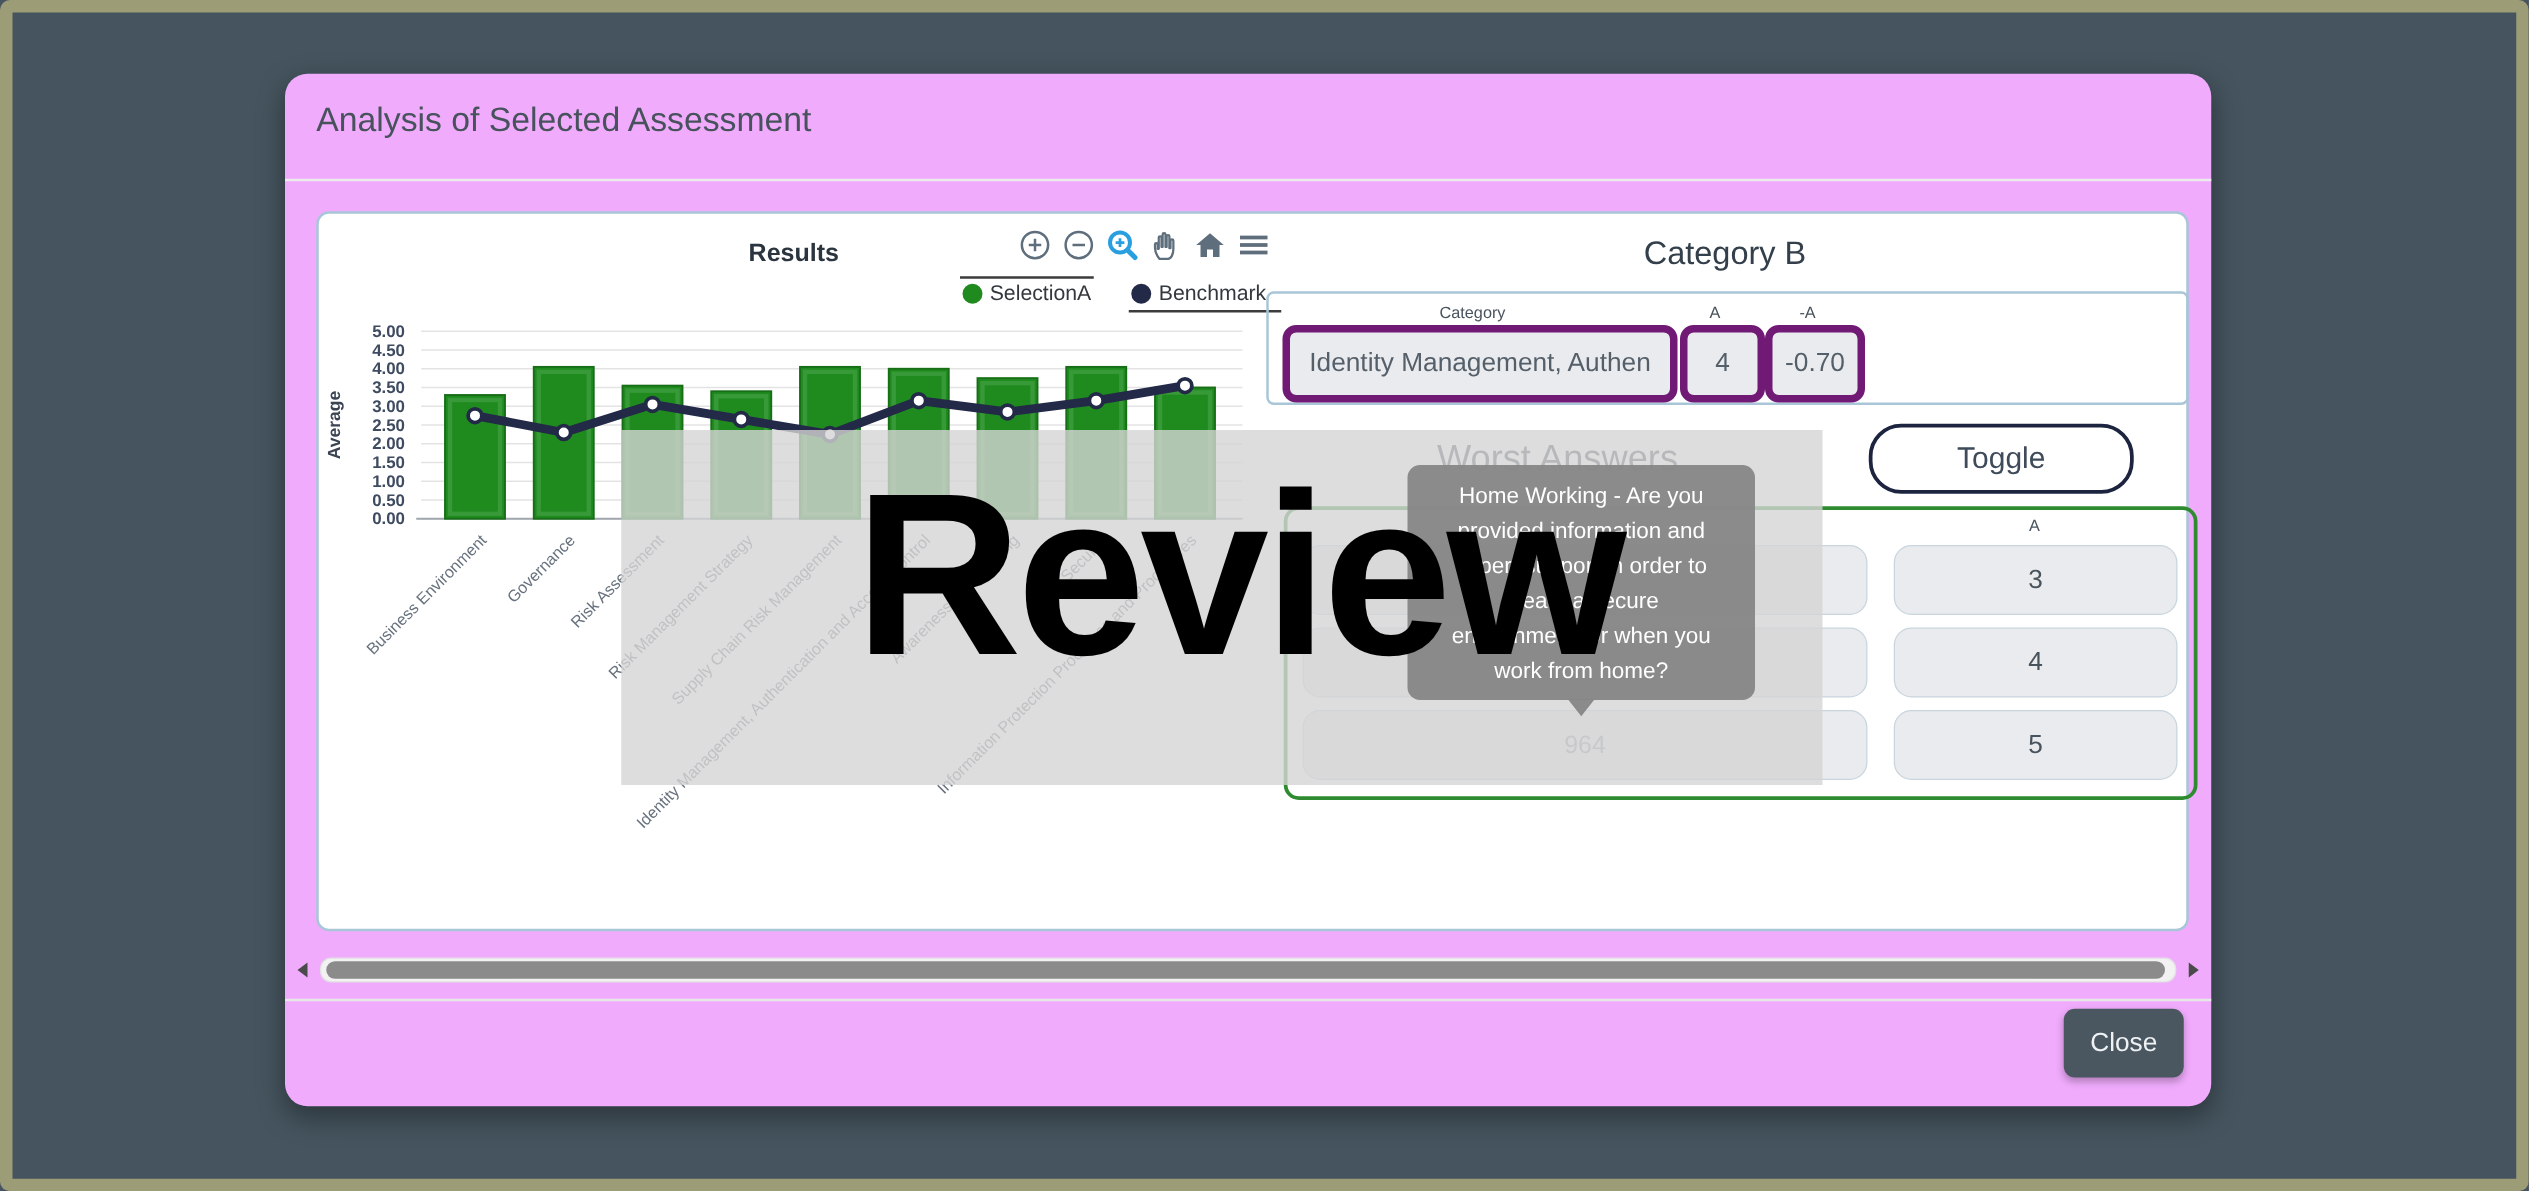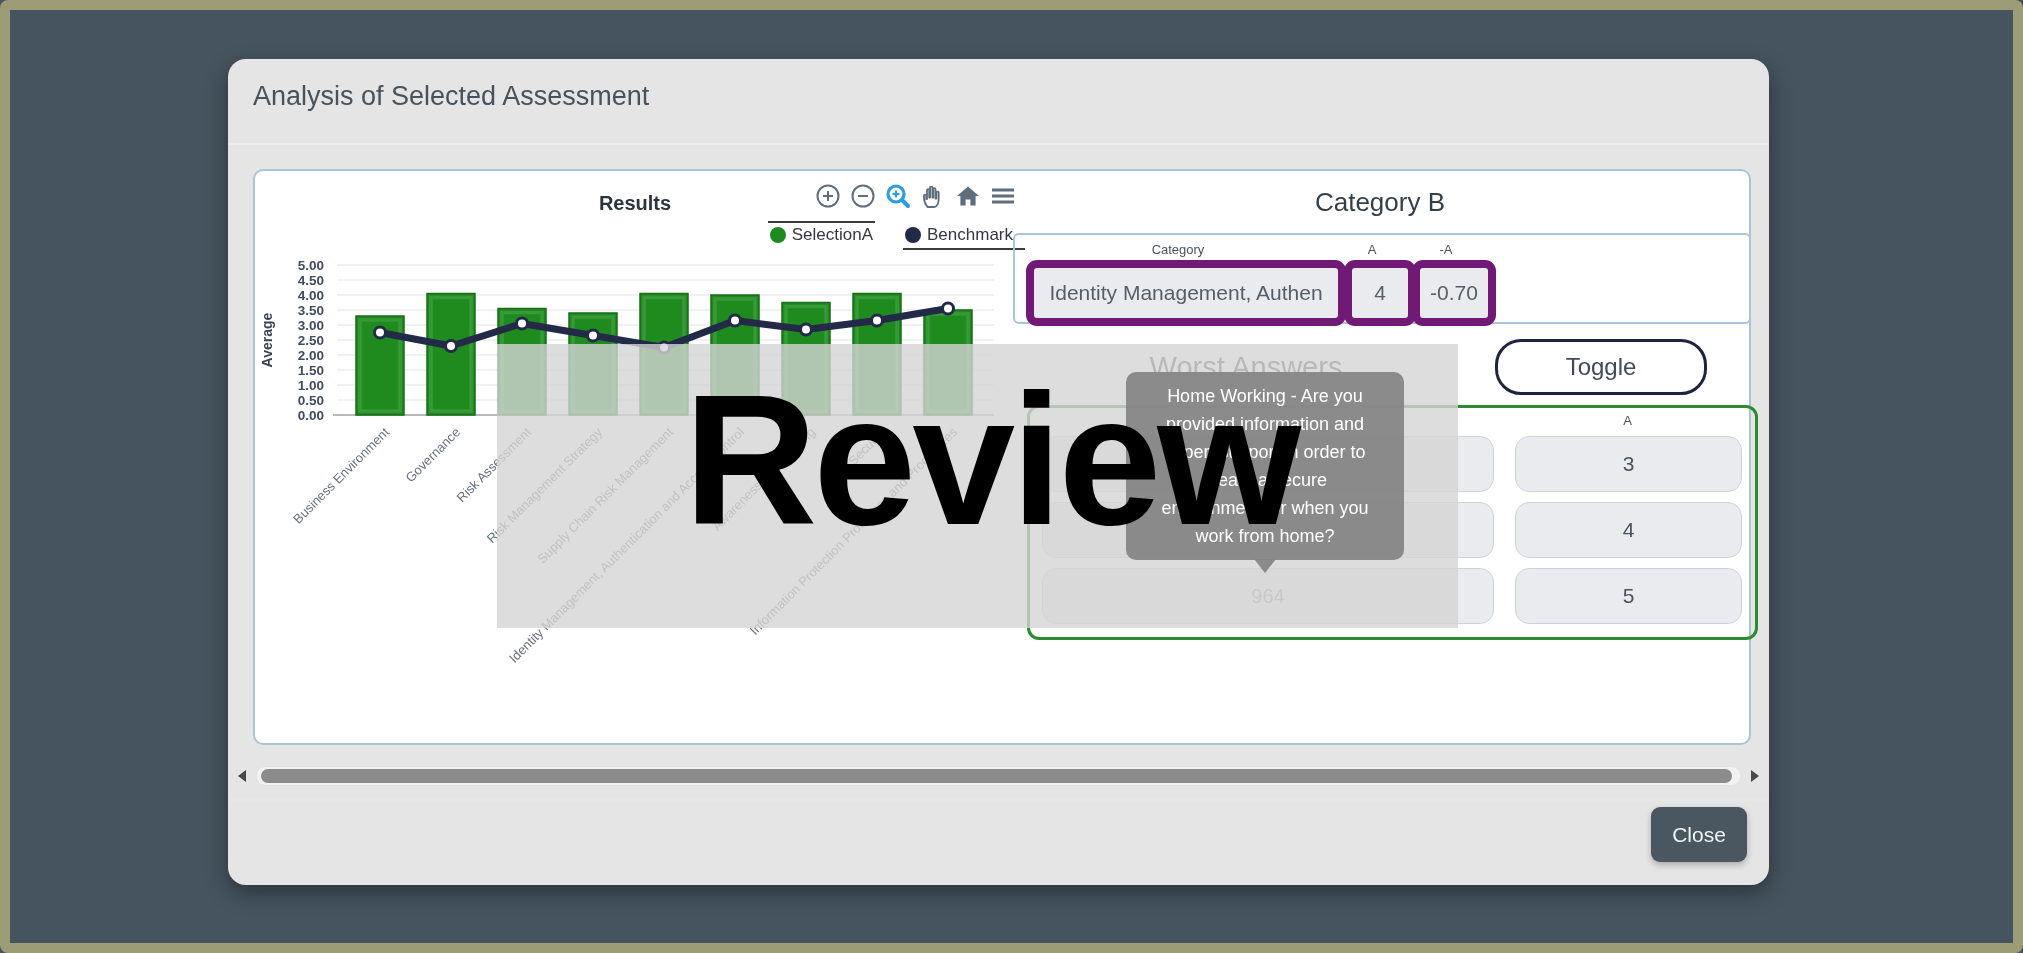--- a/index.html
+++ b/index.html
@@ -1,38 +1,38 @@
 <!DOCTYPE html>
 <html><head>
 <meta charset="utf-8">
 <style>
   html,body{margin:0;padding:0;background:#45545e;font-family:"Liberation Sans",sans-serif;}
   .frame{position:relative;width:2023px;height:953px;background:#9c9c76;border-radius:8px;overflow:hidden;}
   .frame-bg{position:absolute;left:10px;top:10px;right:10px;bottom:10px;background:#45545e;}
   
-  .modal{position:absolute;left:228px;top:59px;width:1541px;height:826px;background:#e5e5e5;border-radius:18px;
+  .modal{position:absolute;left:228px;top:59px;width:1541px;height:826px;background:#f0abfc;border-radius:18px;
          box-shadow:0 8px 22px rgba(0,0,0,.38);}
   .modal-title{position:absolute;left:25px;top:22px;font-size:27px;color:#47525c;}
   .hdiv{position:absolute;left:0;top:84px;width:100%;height:2px;background:#ececec;}
   
   .panel{position:absolute;left:25px;top:110px;width:1494px;height:572px;border:2px solid #a9c6d8;border-radius:10px;background:#fff;}
   .chart-title{position:absolute;left:0;top:10px;width:760px;text-align:center;font-size:20px;font-weight:bold;color:#2b3540;margin-top:11px;}
   .toolbar{position:absolute;left:560px;top:12px;display:flex;gap:9px;align-items:center;}
   .tb-icon{width:26px;height:26px;display:block;cursor:pointer;}
   .legend{position:absolute;left:0;top:52px;width:760px;display:flex;justify-content:flex-end;gap:28px;}
   .legend-item{position:relative;display:flex;align-items:center;gap:6px;font-size:17px;color:#33383e;padding:2px 2px;}
   .legend-item .dot{width:16px;height:16px;border-radius:50%;}
   .legend-item.overline::before{content:"";position:absolute;left:0;right:0;top:-2px;height:2px;background:#3c3c3c;}
   .legend-item.underline::after{content:"";position:absolute;left:0;right:-10px;bottom:-3px;height:2px;background:#3c3c3c;}
   #chart-svg{position:absolute;left:0;top:68px;}
   
   .cat-title{position:absolute;left:760px;top:16px;width:730px;text-align:center;font-size:26px;color:#333f4a;}
   .catbox{position:absolute;left:758px;top:62px;width:734px;height:87px;border:2px solid #a9c6d8;border-radius:6px;}
   .fld-label{position:absolute;top:7px;font-size:13px;color:#49535d;text-align:center;}
-  .pill{position:absolute;top:25px;height:50px;background:#e9ebee;border:8px solid #701a75;border-radius:11px;
+  .pill{position:absolute;top:25px;height:50px;background:#e9ebee;border:6px solid #701a75;border-radius:11px;
         display:flex;align-items:center;justify-content:center;font-size:21px;color:#555f69;overflow:hidden;white-space:nowrap;}
   
   .worst-title{position:absolute;left:766px;top:180px;width:450px;text-align:center;font-size:29px;color:#3c4854;}
   .toggle-btn{position:absolute;left:1240px;top:168px;width:206px;height:50px;background:#fff;border:3.5px solid #1d2440;
               border-radius:26px;font-size:24px;color:#3f4b5a;display:flex;align-items:center;justify-content:center;cursor:pointer;}
   .greenbox{position:absolute;left:772px;top:234px;width:725px;height:229px;border:3px solid #2f8b30;border-radius:12px;}
   .col-a-header{position:absolute;left:485px;top:5px;width:225px;text-align:center;font-size:13px;color:#49535d;}
   .wa-pill{position:absolute;height:54px;background:#e9ebee;border:1.5px solid #c9d5de;border-radius:14px;
            display:flex;align-items:center;justify-content:center;font-size:21px;color:#49535d;}
   .wa-pill.q{left:12px;width:450px;color:#8d969e;font-size:20px;}

